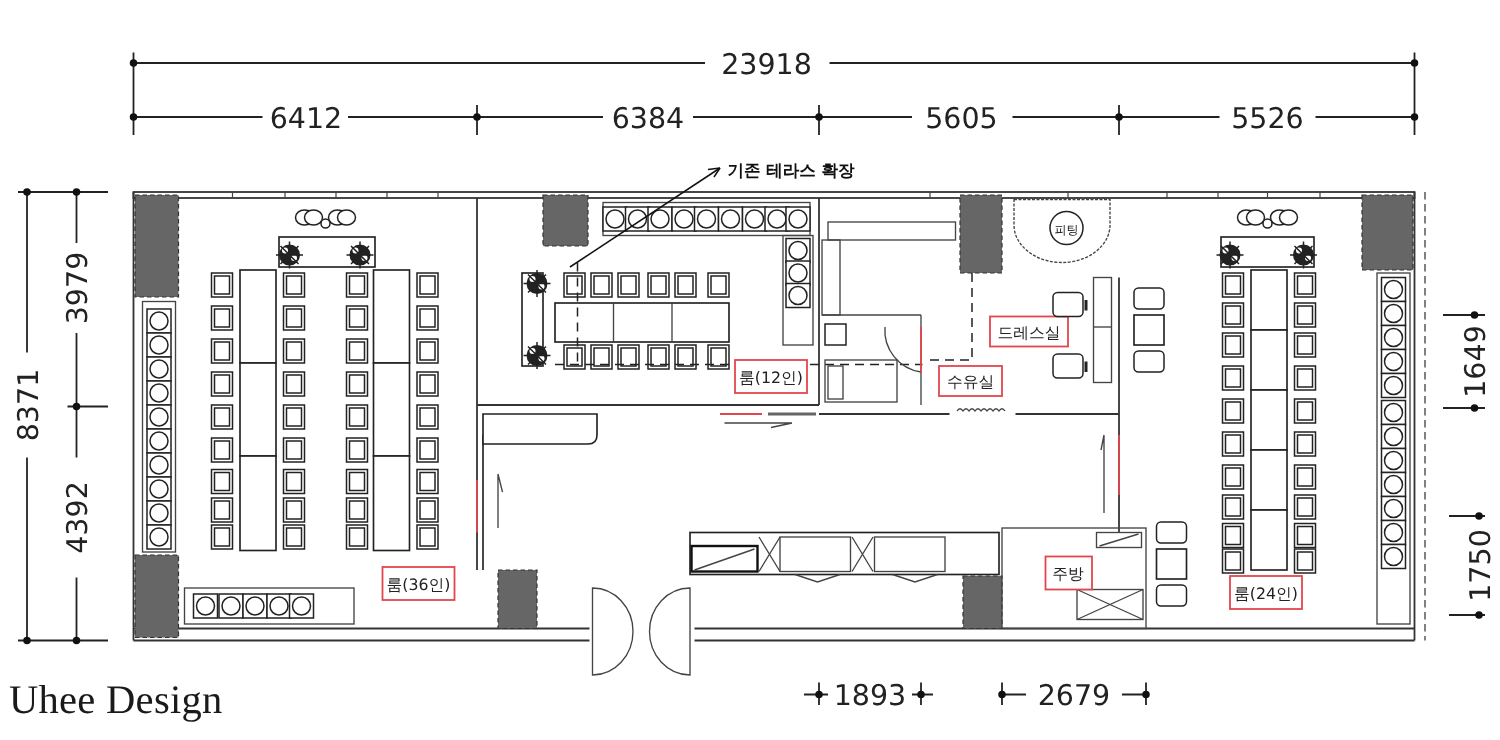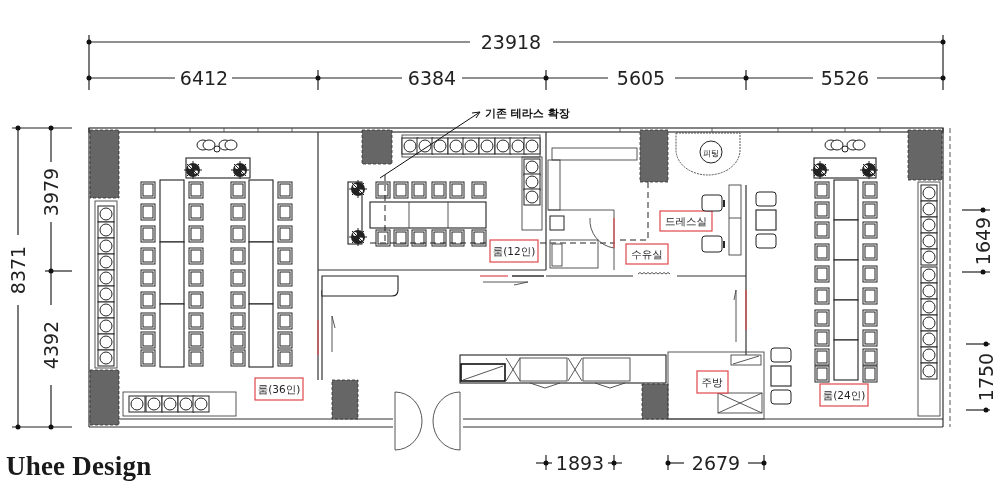--- a/index.html
+++ b/index.html
@@ -2,21 +2,21 @@
 <html><head>
 <meta charset="utf-8">
 <style>
   html, body { margin:0; padding:0; background:#ffffff; }
   body { width:1000px; height:493px; position:relative; overflow:hidden; font-family:"DejaVu Sans", sans-serif; }
   #plan { position:absolute; left:0; top:0; width:1000px; height:493px; }
   .dim-text { font-family:"DejaVu Sans", sans-serif; font-size:19px; fill:#222; }
   .dim-text-v { font-family:"DejaVu Sans", sans-serif; font-size:19px; fill:#222; }
   .room-label { font-family:"DejaVu Sans", sans-serif; font-size:10.5px; fill:#222; }
   .anno-text { font-family:"DejaVu Sans", sans-serif; font-size:11px; font-weight:bold; fill:#111; }
-  .brand { position:absolute; left:6px; top:451px; font-family:"Liberation Serif", "DejaVu Serif", serif; font-size:27px; color:#1a1a1a; letter-spacing:0.2px;font-weight:bold; }
+  .brand { position:absolute; left:6px; top:451px; font-family:"Liberation Serif", "DejaVu Serif", serif; font-size:27px; color:#1a1a1a; letter-spacing:0.2px; }
   .wall { fill:none; stroke:#333; stroke-width:1.2; }
   .thin { fill:none; stroke:#444; stroke-width:0.9; }
   .col { fill:#666; stroke:#333; stroke-width:0.8; stroke-dasharray:3 2; }
   .chair { fill:#fff; stroke:#222; stroke-width:1; }
   .table { fill:#fff; stroke:#222; stroke-width:1.1; }
   .dash { fill:none; stroke:#222; stroke-width:1; stroke-dasharray:6 4; }
   .red-box { fill:#fff; stroke:#e0474c; stroke-width:1.2; }
   .red-line { stroke:#e0474c; stroke-width:1.2; fill:none; }
   .dimline { stroke:#222; stroke-width:1.2; fill:none; }
   .dot { fill:#111; }

